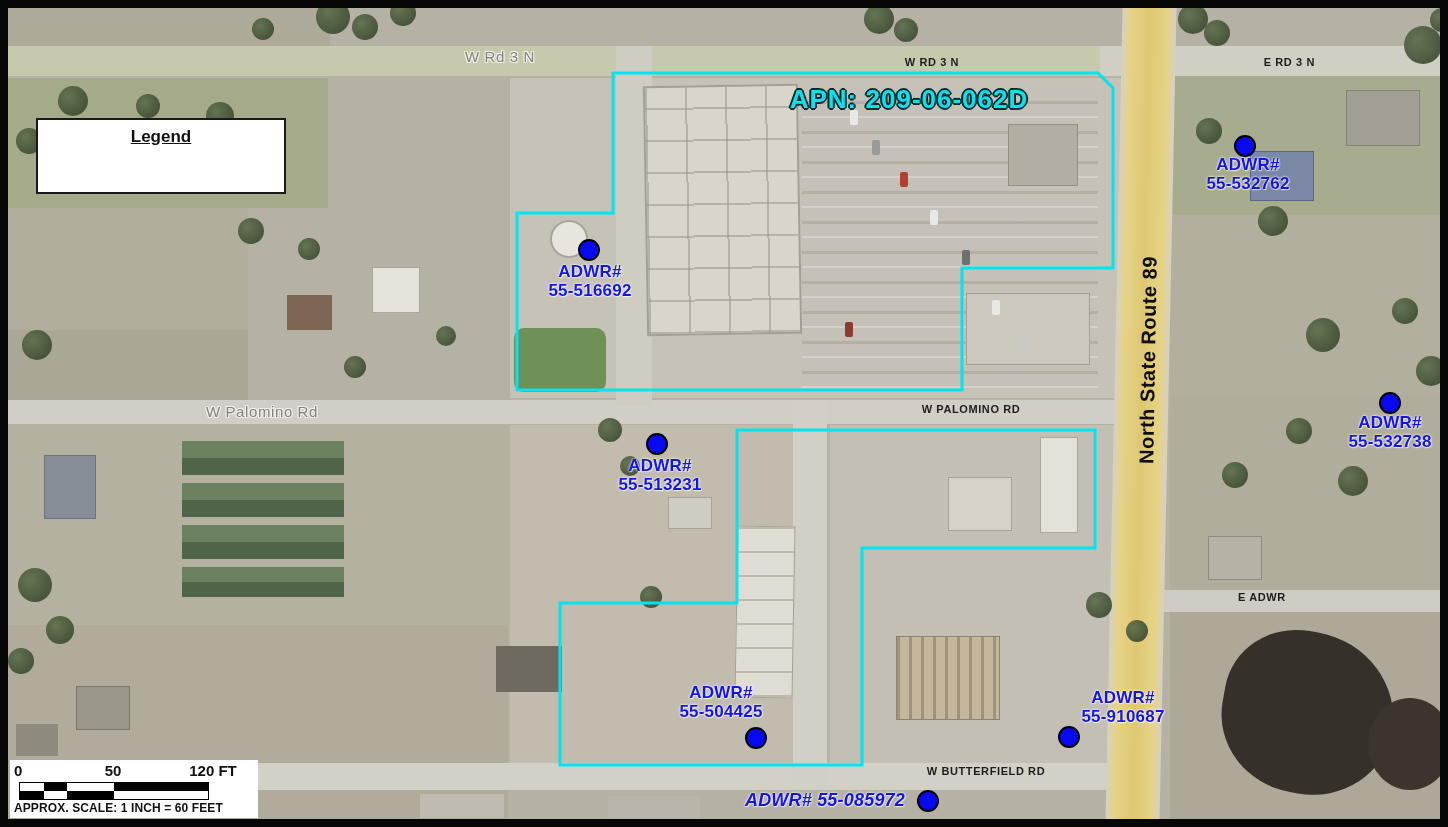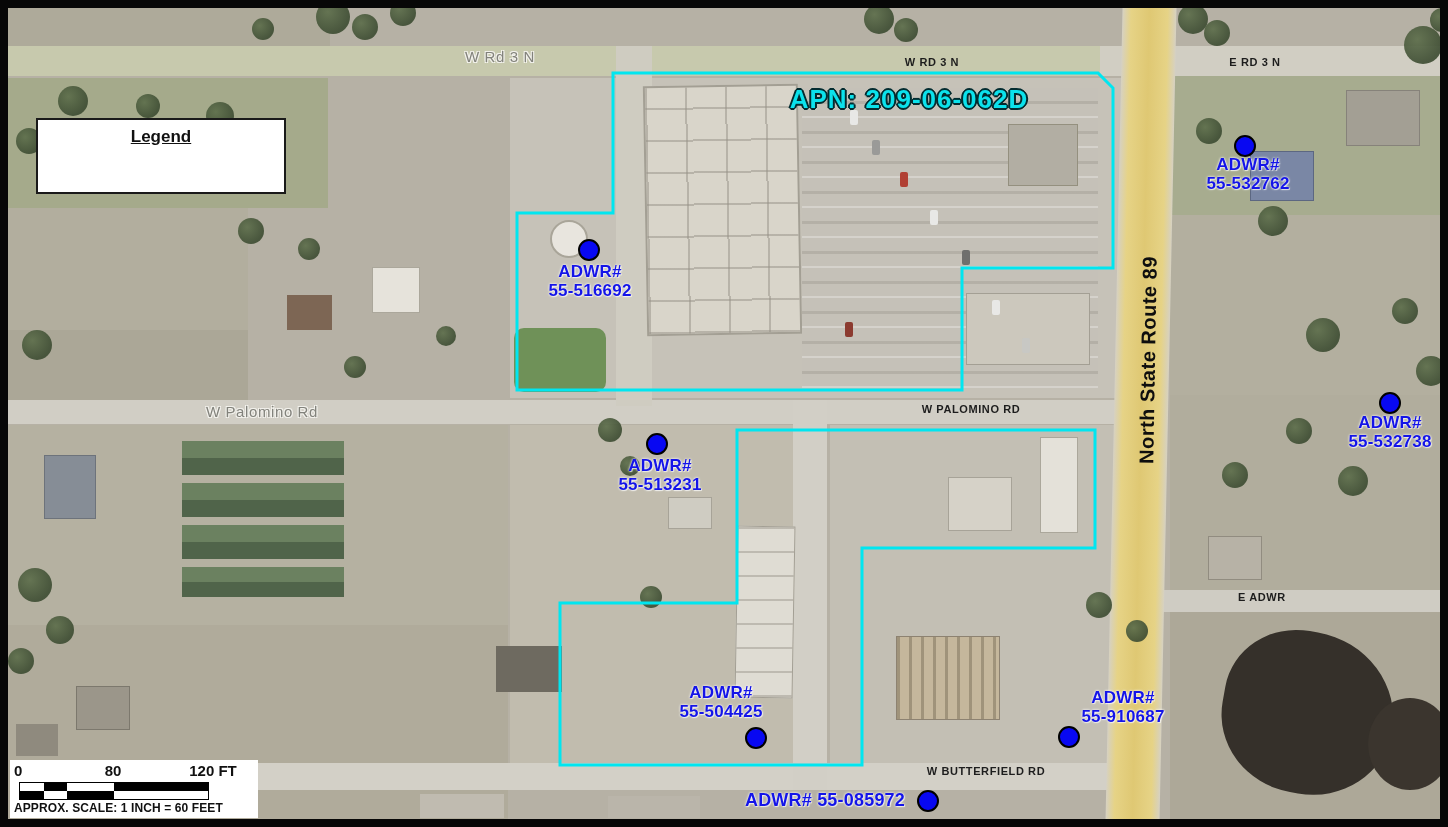--- a/index.html
+++ b/index.html
@@ -141,21 +141,21 @@
   <div class="tree" style="left:436px;top:326px;width:20px;height:20px;"></div>
   <div class="tree" style="left:344px;top:356px;width:22px;height:22px;"></div>
 
   <svg class="parcel-svg" width="1448" height="827" viewBox="0 0 1448 827">
     <polygon points="613,73 1098,73 1113,88 1113,268 962,268 962,390 517,390 517,213 613,213" fill="none" stroke="#00e6f0" stroke-width="3"></polygon>
     <polygon points="737,430 1095,430 1095,548 862,548 862,765 560,765 560,603 737,603" fill="none" stroke="#00e6f0" stroke-width="3"></polygon>
   </svg>
 
   <div class="roadlabel maplbl" style="left:420px;top:48px;width:160px;">W Rd 3 N</div>
   <div class="roadlabel blklbl" style="left:872px;top:56px;width:120px;">W RD 3 N</div>
-  <div class="roadlabel blklbl" style="left:1195px;top:56px;width:120px;">E RD 3 N</div>
+  <div class="roadlabel blklbl" style="left:1195px;top:56px;width:120px;text-align:right;">E RD 3 N</div>
   <div class="roadlabel maplbl" style="left:172px;top:403px;width:180px;">W Palomino Rd</div>
   <div class="roadlabel blklbl" style="left:891px;top:403px;width:160px;">W PALOMINO RD</div>
   <div class="roadlabel route89" style="left:1028px;top:348px;width:240px;height:24px;line-height:24px;">North State Route 89</div>
   <div class="roadlabel blklbl" style="left:1202px;top:591px;width:120px;">E ADWR</div>
   <div class="roadlabel blklbl" style="left:896px;top:765px;width:180px;">W BUTTERFIELD RD</div>
 
   <div class="apn" style="left:769px;top:84px;width:280px;">APN: 209-06-062D</div>
 
   <div class="well-dot" style="left:578px;top:239px;"></div>
   <div class="well-label" style="left:520px;top:262px;">
@@ -187,31 +187,31 @@
     <span>55-504425</span>
   </div>
 
   <div class="well-dot" style="left:1058px;top:726px;"></div>
   <div class="well-label" style="left:1053px;top:688px;">
     <span>ADWR#</span>
     <span>55-910687</span>
   </div>
 
   <div class="well-dot" style="left:917px;top:790px;"></div>
-  <div class="well-label" style="left:740px;top:791px;width:170px;font-size:18px;">
+  <div class="well-label" style="left:740px;top:791px;width:170px;font-size:18px;font-style:italic;">
     <span>ADWR# 55-085972</span>
   </div>
 
   <div class="legend">
     <div class="legend-title">Legend</div>
   </div>
 
   <div class="scalebox">
     <div class="scale-tick" style="left:4px;">0</div>
-    <div class="scale-tick" style="left:88px;width:30px;text-align:center;">80</div>
+    <div class="scale-tick" style="left:88px;width:30px;text-align:center;">50</div>
     <div class="scale-tick" style="left:170px;width:66px;text-align:center;">120 FT</div>
     <div class="scale-bar">
       <div class="scale-row">
         <div class="s125 sw"></div>
         <div class="s125 sb"></div>
         <div class="s25 sw"></div>
         <div class="s50 sb"></div>
       </div>
       <div class="scale-row">
         <div class="s125 sb"></div>

